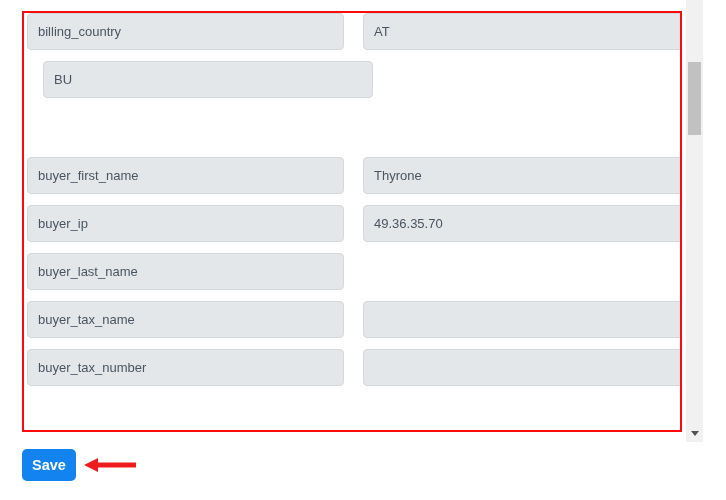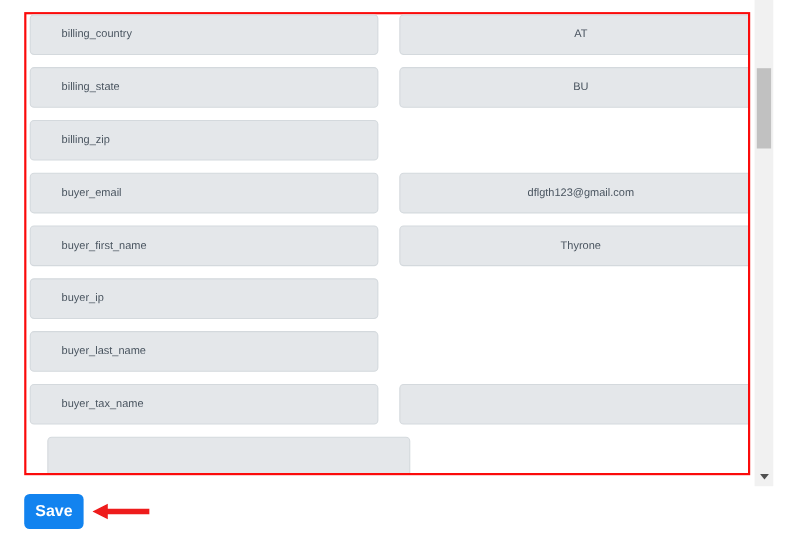--- a/index.html
+++ b/index.html
@@ -45,38 +45,37 @@
   }
 
   .field-cell {
     position: relative;
     box-sizing: border-box;
     height: 37px;
     background: #e4e7ea;
     border: 1px solid #d4d9dd;
     border-radius: 4px;
     color: #4a5560;
-    font-size: 10px;
+    font-size: 13px;
     line-height: 35px;
-    padding: 0 28px;
+    padding: 0 10px;
     white-space: nowrap;
     overflow: hidden;
   }
 
   .field-key {
     width: 317px;
     flex: 0 0 317px;
     margin-left: 3px;
   }
 
   .field-value {
     width: 330px;
     flex: 0 0 330px;
     margin-left: 19px;
-    text-align: center;
   }
 
   
   #scrollbar {
     position: absolute;
     left: 686px;
     top: 0px;
     width: 17px;
     height: 442px;
     background: #f1f1f1;
@@ -139,45 +138,41 @@
 <body>
 
 <div id="highlight-box">
   <div id="form-scroll-area">
 
   <div class="field-row">
         <div class="field-cell field-key">billing_country</div>
         <div class="field-cell field-value">AT</div>
       </div>
       <div class="field-row">
-        <div class="field-cell field-key">billing_state</div>
         <div class="field-cell field-value">BU</div>
       </div>
       <div class="field-row">
-        <div class="field-cell field-key">billing_zip</div>
-      </div>
-      <div class="field-row">
-        <div class="field-cell field-key">buyer_email</div>
-        <div class="field-cell field-value">dflgth123@gmail.com</div>
       </div>
       <div class="field-row">
         <div class="field-cell field-key">buyer_first_name</div>
         <div class="field-cell field-value">Thyrone</div>
       </div>
       <div class="field-row">
         <div class="field-cell field-key">buyer_ip</div>
+        <div class="field-cell field-value">49.36.35.70</div>
       </div>
       <div class="field-row">
         <div class="field-cell field-key">buyer_last_name</div>
       </div>
       <div class="field-row">
         <div class="field-cell field-key">buyer_tax_name</div>
         <div class="field-cell field-value"></div>
       </div>
       <div class="field-row">
+        <div class="field-cell field-key">buyer_tax_number</div>
         <div class="field-cell field-value"></div>
       </div>
     </div>
 </div>
 
 <div id="scrollbar">
   <div id="scrollbar-thumb"></div>
   <div id="scrollbar-down-button">
     <span class="chev"></span>
   </div>

